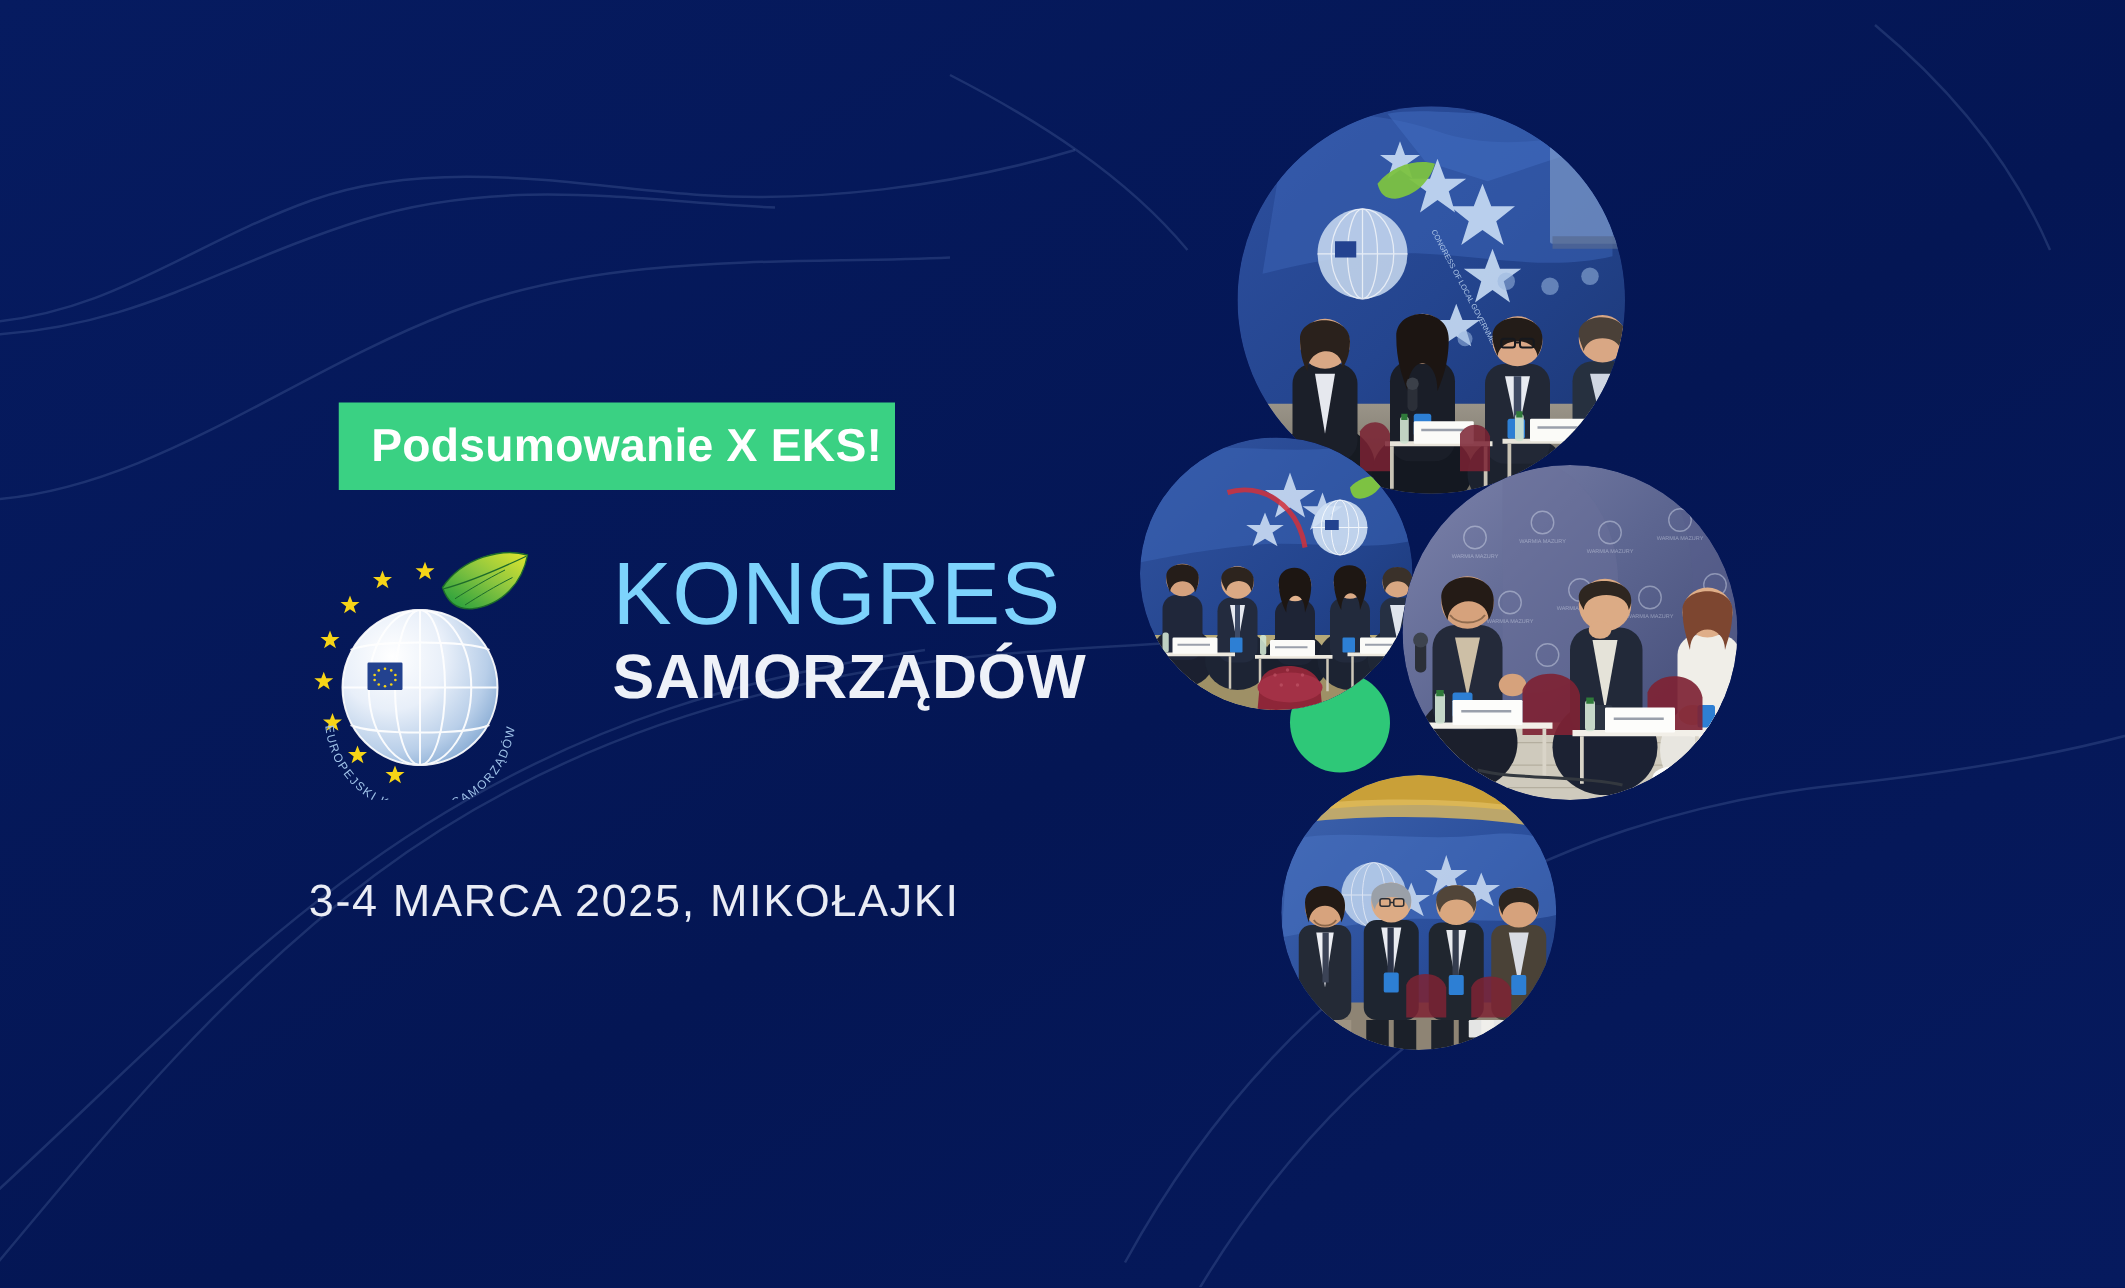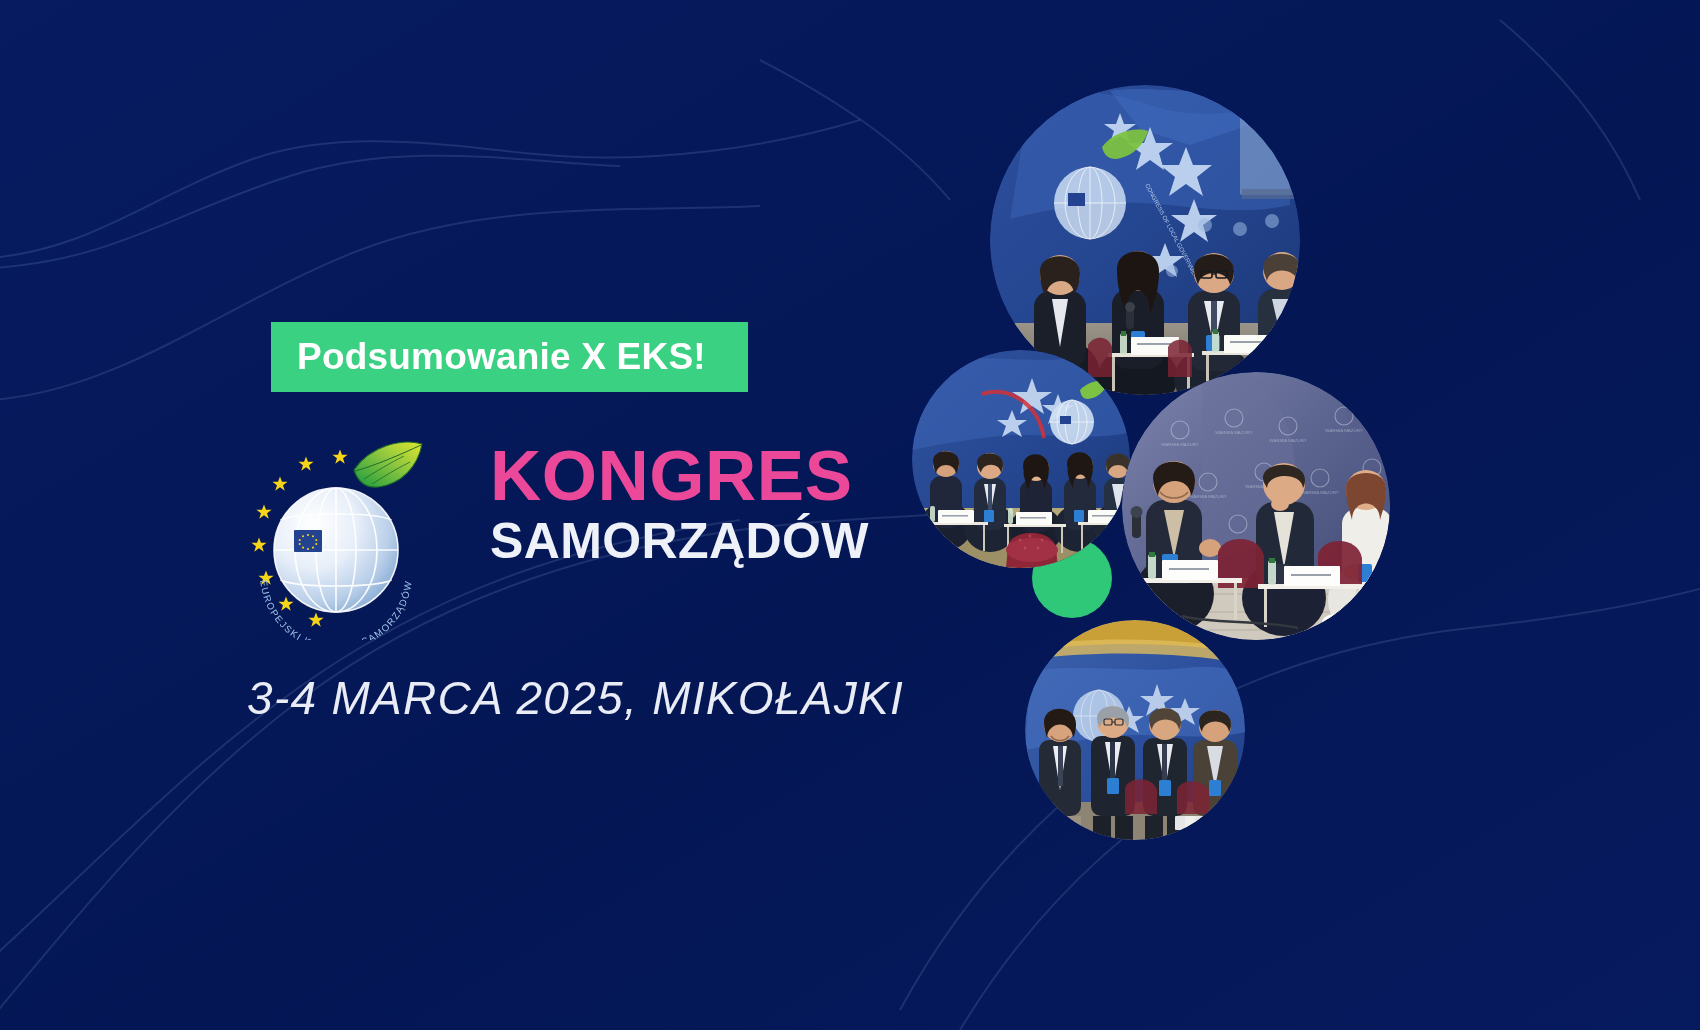--- a/index.html
+++ b/index.html
@@ -31,21 +31,21 @@
   .left-col{
     position:absolute;
     left:0;top:0;
     width:960px;height:1030px;
   }
 
   .badge{
     position:absolute;
     left:271px;top:322px;
     background:#3ad183;
-    padding:14px 42px 16px 26px;
+    padding:14px 10px 16px 26px;
     box-sizing:border-box;
     height:70px;
     display:flex;align-items:center;
   }
   .badge-text{
     color:#ffffff;
     font-size:37px;
     font-weight:bold;
     letter-spacing:.2px;
     line-height:1;
@@ -69,47 +69,46 @@
   .t-line1{
     color:#eef1f8;
     font-size:53px;
     font-weight:bold;
     line-height:.96;
     letter-spacing:.5px;
     white-space:nowrap;
     margin:0;
   }
   .t-line2{
-    color:#ec4899;
+    color:#7dd3fc;
     font-size:71px;
-    font-weight:bold;
+    font-weight:normal;
     line-height:.97;
     letter-spacing:.5px;
     white-space:nowrap;
     margin:2px 0 0 0;
   }
   .t-line3{
     color:#eef1f8;
     font-size:50px;
     font-weight:bold;
     line-height:1;
     letter-spacing:.4px;
     white-space:nowrap;
     margin:5px 0 0 0;
   }
 
   .date-line{
     position:absolute;
-    left:247px;top:671px;
+    left:247px;top:700px;
     color:#e9ecf5;
-    font-size:46px;
+    font-size:36px;
     font-weight:normal;
     letter-spacing:1.3px;
     white-space:nowrap;
-    font-style:italic;
   }
 
   
   .photo-cluster{
     position:absolute;
     left:880px;top:60px;
     width:620px;height:900px;
   }
   .accent-circle{
     position:absolute;

